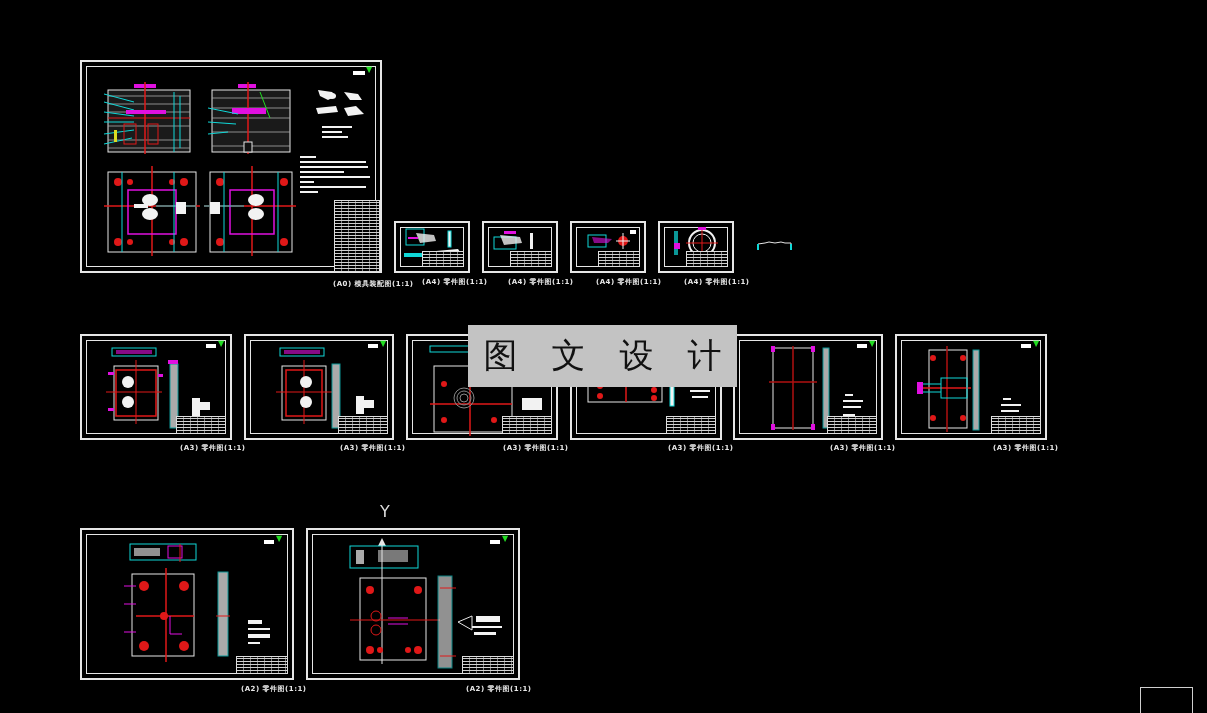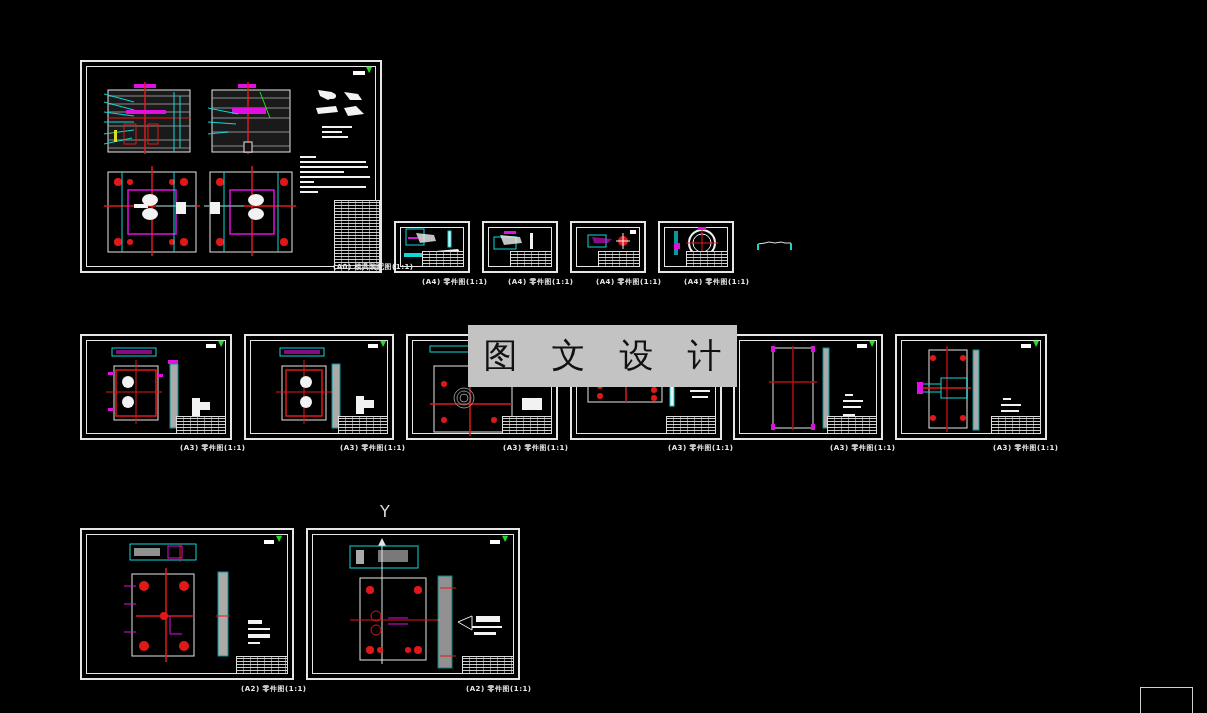--- a/index.html
+++ b/index.html
@@ -153,21 +153,21 @@
       <div style="width:44px"></div>
         <div style="width:70px"></div>
         <div style="width:14px"></div>
       <div style="width:66px"></div>
         <div style="width:18px"></div>
     </div>
     <div class="tb" style="left:252px;top:138px;width:44px;height:70px;">
         <div class="grid"></div>
       </div>
   </div>
-  <div class="caption" style="left:333px;top:262px;">(A0) 模具装配图(1:1)</div>
+  <div class="caption" style="left:333px;top:279px;">(A0) 模具装配图(1:1)</div>
 
   <div class="sheet" style="left:394px;top:221px;width:76px;height:52px;">
     <div class="inner"></div>
     <svg style="position:absolute;left:6px;top:4px;" width="66" height="44">
       <rect x="4" y="2" width="18" height="16" fill="none" stroke="#10d8d8"></rect>
       <path d="M14 6 L32 8 L34 14 L18 16 Z" fill="#f2f2f2" opacity=".8"></path>
       <rect x="6" y="10" width="10" height="2" fill="#e010e0"></rect>
       <rect x="46" y="4" width="3" height="16" fill="#f2f2f2" stroke="#10d8d8"></rect>
       <rect x="2" y="26" width="26" height="4" fill="#10d8d8"></rect>
       <path d="M34 24 L56 22 L60 28 L38 30 Z" fill="#f2f2f2"></path>

